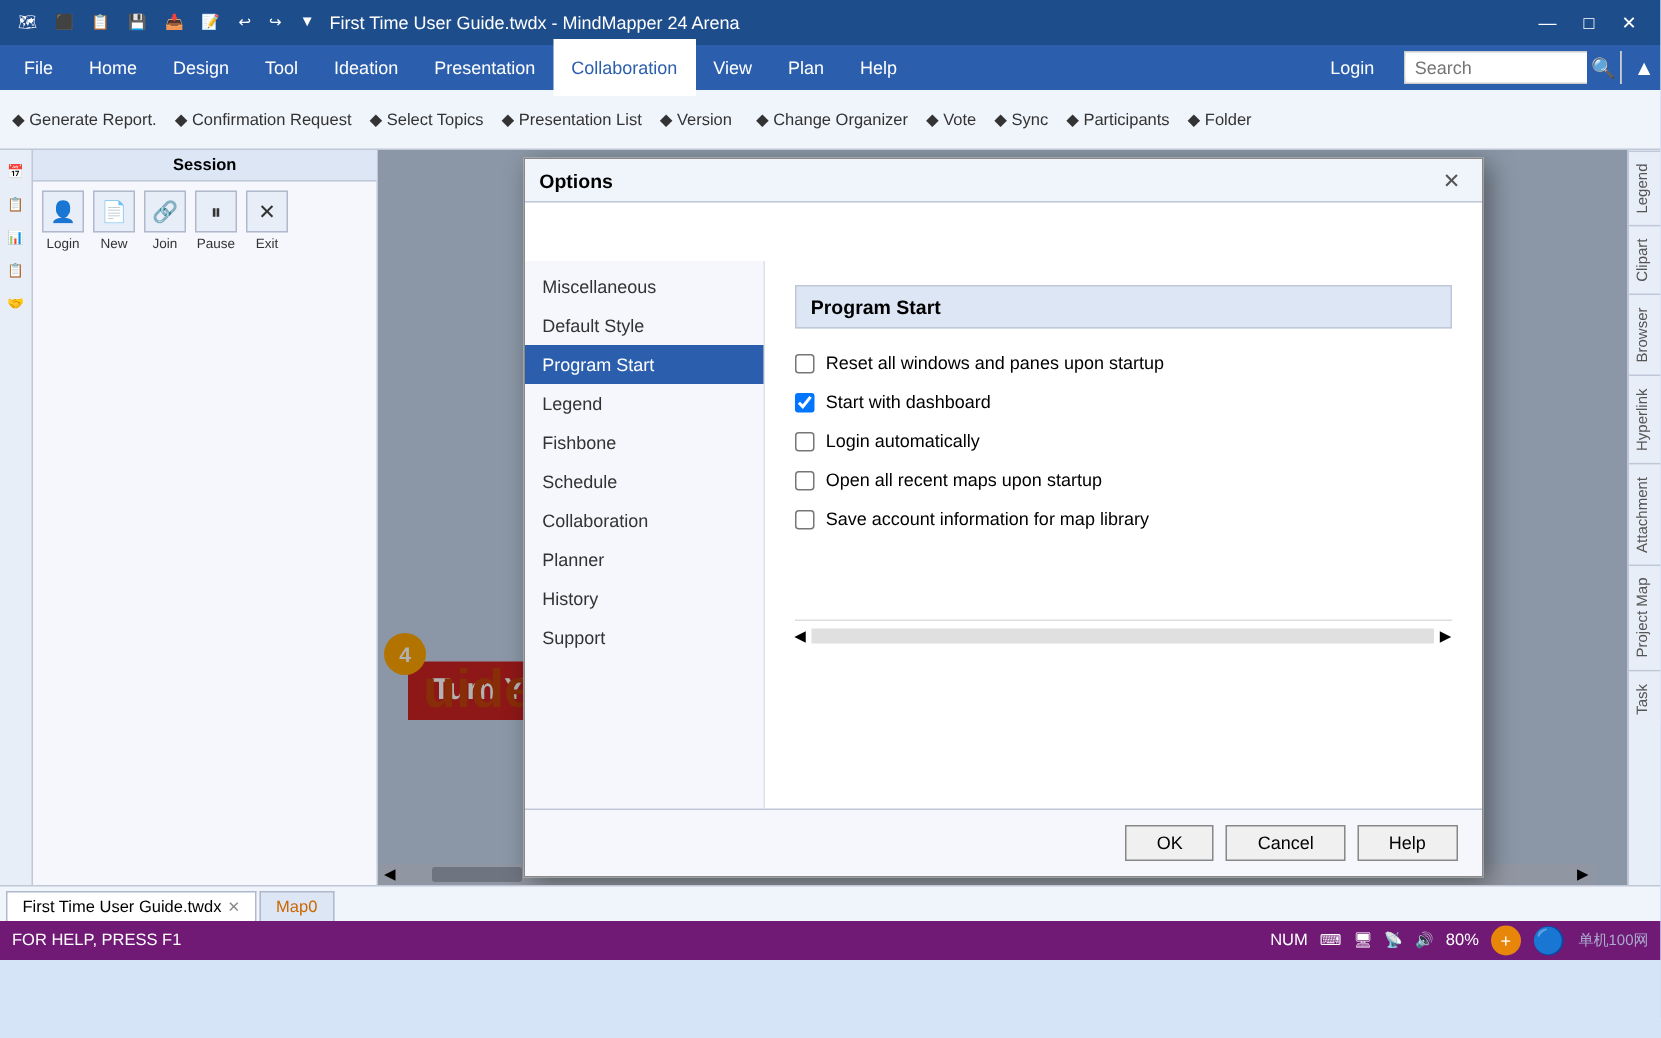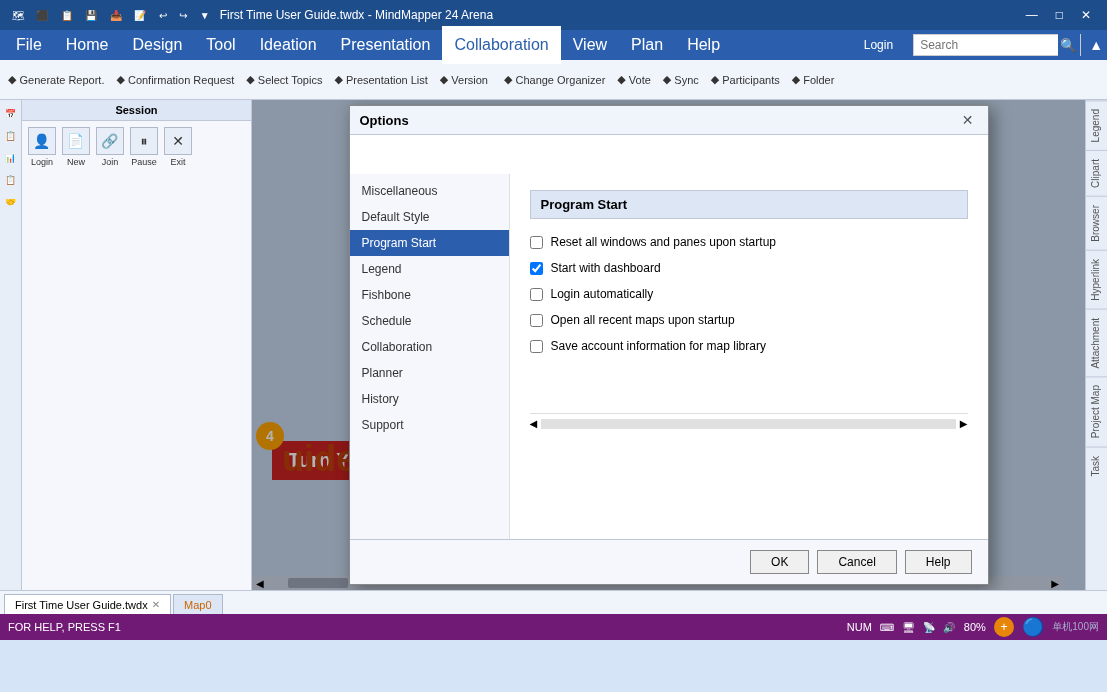--- a/index.html
+++ b/index.html
@@ -28,30 +28,30 @@
       height: 30px;
       display: flex;
       align-items: center;
       padding: 0 4px;
       gap: 0;
     }
     .menu-item {
       color: white;
       padding: 4px 12px;
       cursor: pointer;
-      font-size: 16px;
+      font-size: 12px;
       height: 38px;
       display: flex;
       align-items: center;
     }
     .menu-item.active { background: white; color: #2b5fad; }
     .menu-bar-right { margin-left: auto; display: flex; align-items: center; gap: 8px; }
     .login-btn { color: white; font-size: 12px; padding: 4px 12px; cursor: pointer; }
     .search-box { display: flex; align-items: center; background: white; border: 1px solid #ccc; height: 22px; }
-    .search-box input { border: none; outline: none; font-size: 12px; padding: 0 6px; width: 144px; }
+    .search-box input { border: none; outline: none; font-size: 12px; padding: 0 6px; width: 121px; }
     .search-icon-btn { background: #2b5fad; color: white; border: none; height: 22px; width: 22px; cursor: pointer; display: flex; align-items: center; justify-content: center; }
 
     
     .ribbon {
       background: #f0f4fb;
       border-bottom: 1px solid #c0c8d8;
       height: 40px;
       display: flex;
       align-items: center;
       padding: 0 8px;

